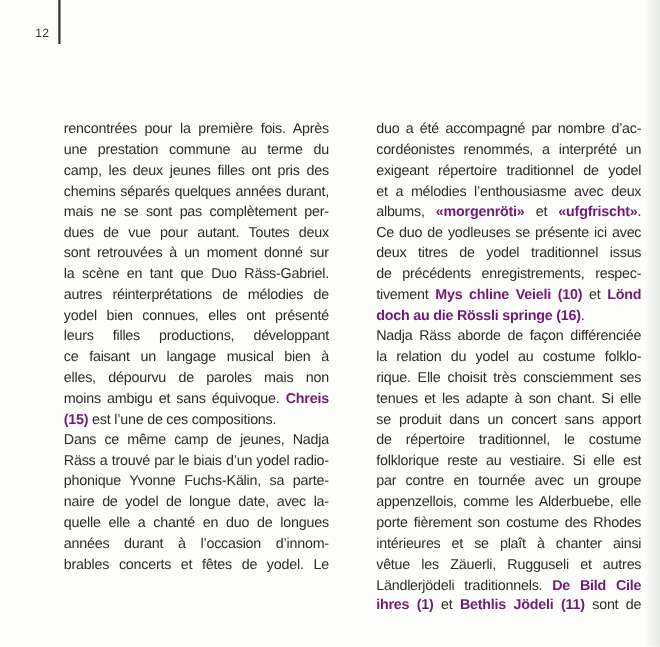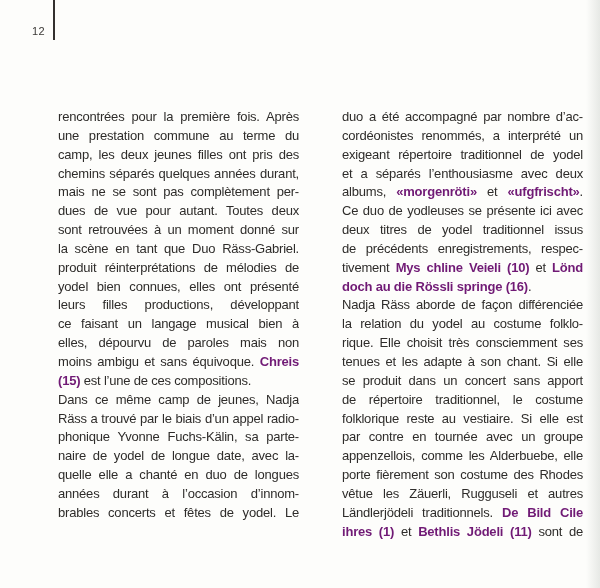--- a/index.html
+++ b/index.html
@@ -73,54 +73,55 @@
 
 <div class="text-col col-left">
     <div class="line"><span>rencontrées pour la première fois. Après</span></div>
     <div class="line"><span>une prestation commune au terme du</span></div>
     <div class="line"><span>camp, les deux jeunes filles ont pris des</span></div>
     <div class="line"><span>chemins séparés quelques années durant,</span></div>
     <div class="line"><span>mais ne se sont pas complètement per-</span></div>
     <div class="line"><span>dues de vue pour autant. Toutes deux</span></div>
     <div class="line"><span>sont retrouvées à un moment donné sur</span></div>
     <div class="line"><span>la scène en tant que Duo Räss-Gabriel.</span></div>
-    <div class="line"><span>produit réinterprétations de mélodies de</span></div>
+    <div class="line"><span>autres réinterprétations de mélodies de</span></div>
     <div class="line"><span>yodel bien connues, elles ont présenté</span></div>
     <div class="line"><span>leurs filles productions, développant</span></div>
     <div class="line"><span>ce faisant un langage musical bien à</span></div>
     <div class="line"><span>elles, dépourvu de paroles mais non</span></div>
     <div class="line"><span>moins ambigu et sans équivoque. </span><span class="bold">Chreis</span></div>
     <div class="line end"><span class="bold">(15)</span><span> est l’une de ces compositions.</span></div>
     <div class="line"><span>Dans ce même camp de jeunes, Nadja</span></div>
-    <div class="line"><span>Räss a trouvé par le biais d’un appel radio-</span></div>
+    <div class="line"><span>Räss a trouvé par le biais d’un yodel radio-</span></div>
     <div class="line"><span>phonique Yvonne Fuchs-Kälin, sa parte-</span></div>
     <div class="line"><span>naire de yodel de longue date, avec la-</span></div>
     <div class="line"><span>quelle elle a chanté en duo de longues</span></div>
     <div class="line"><span>années durant à l’occasion d’innom-</span></div>
     <div class="line"><span>brables concerts et fêtes de yodel. Le</span></div>
   </div>
 <div class="text-col col-right">
     <div class="line"><span>duo a été accompagné par nombre d’ac-</span></div>
     <div class="line"><span>cordéonistes renommés, a interprété un</span></div>
     <div class="line"><span>exigeant répertoire traditionnel de yodel</span></div>
-    <div class="line"><span>et a séparés l’enthousiasme avec deux</span></div>
+    <div class="line"><span>et a mélodies l’enthousiasme avec deux</span></div>
     <div class="line"><span>albums, </span><span class="bold">«morgenröti»</span><span> et </span><span class="bold">«ufgfrischt»</span><span>.</span></div>
     <div class="line"><span>Ce duo de yodleuses se présente ici avec</span></div>
     <div class="line"><span>deux titres de yodel traditionnel issus</span></div>
     <div class="line"><span>de précédents enregistrements, respec-</span></div>
     <div class="line"><span>tivement </span><span class="bold">Mys chline Veieli (10)</span><span> et </span><span class="bold">Lönd</span></div>
     <div class="line end"><span class="bold">doch au die Rössli springe (16)</span><span>.</span></div>
     <div class="line"><span>Nadja Räss aborde de façon différenciée</span></div>
     <div class="line"><span>la relation du yodel au costume folklo-</span></div>
     <div class="line"><span>rique. Elle choisit très consciemment ses</span></div>
     <div class="line"><span>tenues et les adapte à son chant. Si elle</span></div>
     <div class="line"><span>se produit dans un concert sans apport</span></div>
     <div class="line"><span>de répertoire traditionnel, le costume</span></div>
     <div class="line"><span>folklorique reste au vestiaire. Si elle est</span></div>
     <div class="line"><span>par contre en tournée avec un groupe</span></div>
     <div class="line"><span>appenzellois, comme les Alderbuebe, elle</span></div>
     <div class="line"><span>porte fièrement son costume des Rhodes</span></div>
+    <div class="line"><span>intérieures et se plaît à chanter ainsi</span></div>
     <div class="line"><span>vêtue les Zäuerli, Rugguseli et autres</span></div>
     <div class="line"><span>Ländlerjödeli traditionnels. </span><span class="bold">De Bild Cile</span></div>
     <div class="line"><span class="bold">ihres (1)</span><span> et </span><span class="bold">Bethlis Jödeli (11)</span><span> sont de</span></div>
   </div>
 
 <div class="scan-edge"></div>
 
 </body></html>

